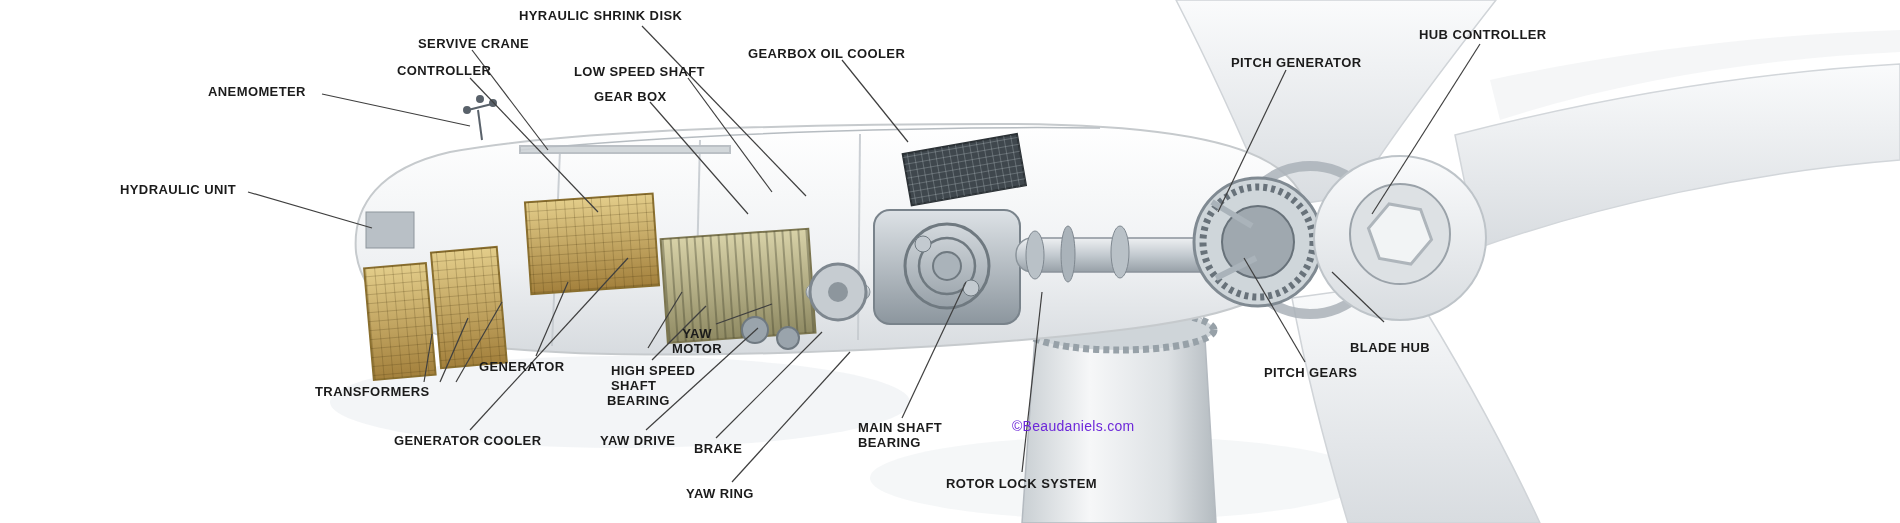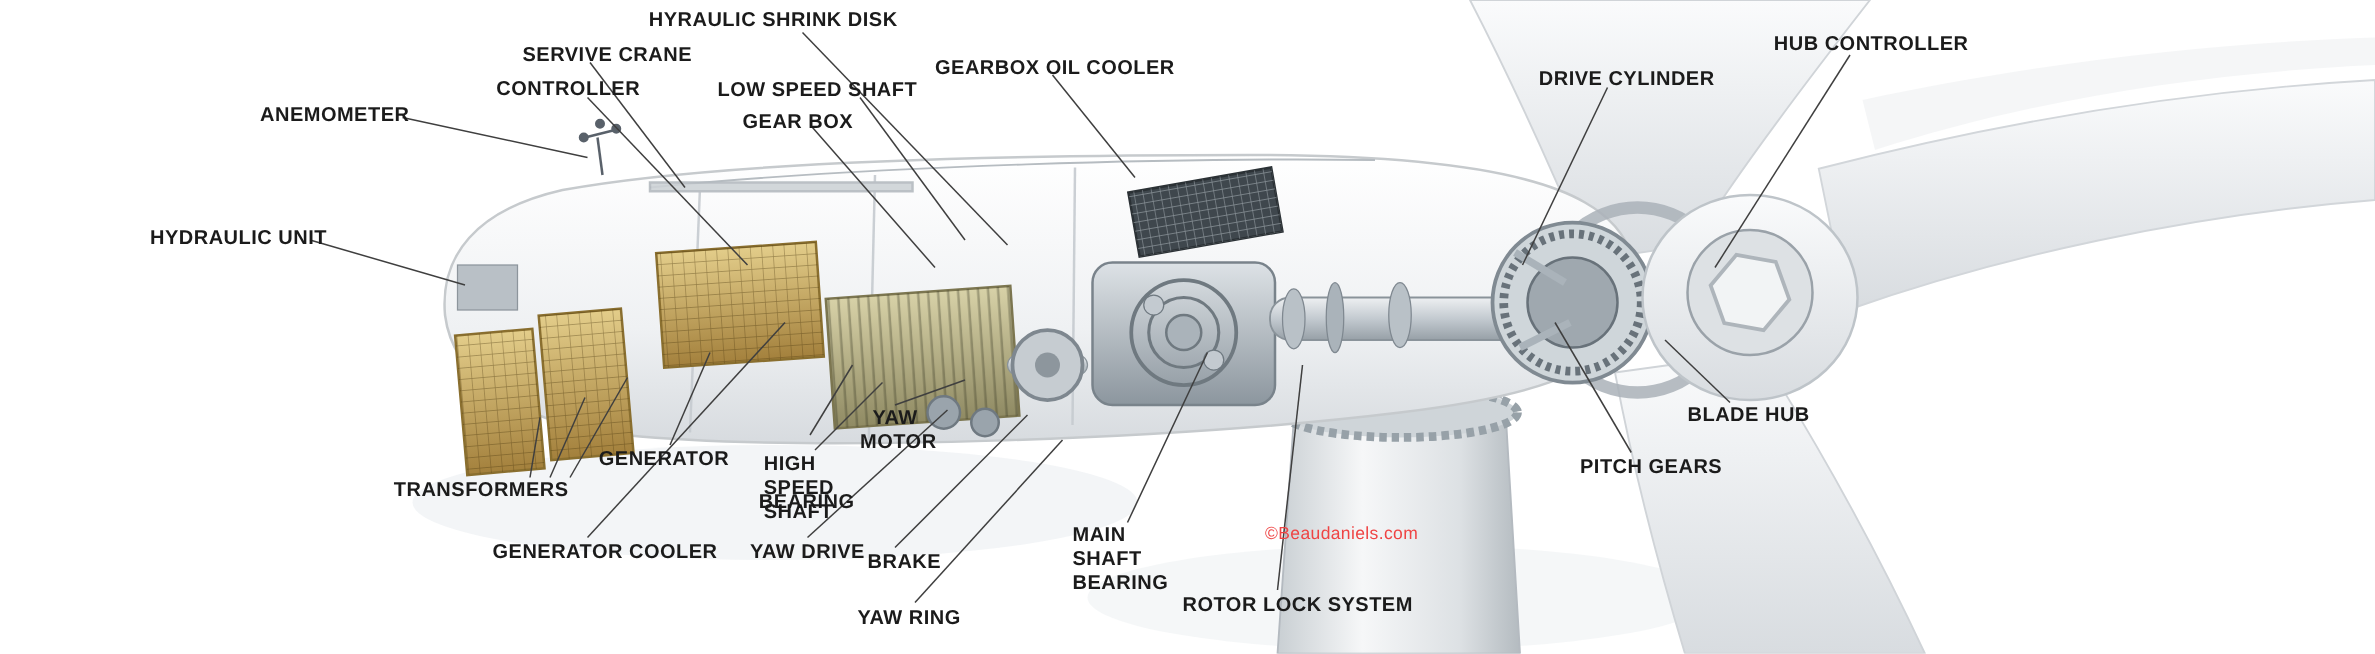--- a/index.html
+++ b/index.html
@@ -2,26 +2,26 @@
 <html><head>
 <meta charset="utf-8">
 <style>
   html,body{margin:0;padding:0;background:#ffffff;}
   .stage{
     position:relative;width:1900px;height:523px;background:#ffffff;
     overflow:hidden;font-family:"Liberation Sans",sans-serif;
   }
   svg.illustration{position:absolute;left:0;top:0;width:1900px;height:523px;}
   .lbl{
-    position:absolute;font-size:16px;font-weight:bold;color:#1b1b1b;
+    position:absolute;font-size:13px;font-weight:bold;color:#1b1b1b;
     letter-spacing:.4px;line-height:1.18;white-space:nowrap;z-index:5;
   }
   .lbl.wrap{white-space:normal;}
   .watermark{
-    position:absolute;font-size:14px;font-weight:normal;color:#ef4444;
+    position:absolute;font-size:14px;font-weight:normal;color:#6d28d9;
     letter-spacing:.3px;z-index:4;
   }
 </style>
 </head>
 <body>
 
 <div class="stage">
 
   <svg class="illustration" viewBox="0 0 1900 523" xmlns="http://www.w3.org/2000/svg">
     <defs>
@@ -212,28 +212,28 @@
   </svg>
 
   <div class="lbl" style="left:208px;top:84px;">ANEMOMETER</div>
   <div class="lbl" style="left:120px;top:182px;">HYDRAULIC UNIT</div>
   <div class="lbl" style="left:406px;top:36px;margin-left:12px;">SERVIVE CRANE</div>
   <div class="lbl" style="left:397px;top:63px;text-align:right;">CONTROLLER</div>
   <div class="lbl" style="left:519px;top:8px;">HYRAULIC SHRINK DISK</div>
   <div class="lbl" style="left:574px;top:64px;">LOW SPEED SHAFT</div>
   <div class="lbl" style="left:594px;top:89px;">GEAR BOX</div>
   <div class="lbl" style="left:748px;top:46px;">GEARBOX OIL COOLER</div>
-  <div class="lbl" style="left:1231px;top:55px;">DRIVE CYLINDER</div>
+  <div class="lbl" style="left:1231px;top:55px;">PITCH GENERATOR</div>
   <div class="lbl" style="left:1419px;top:27px;">HUB CONTROLLER</div>
-  <div class="lbl" style="left:1350px;top:324px;">BLADE HUB</div>
+  <div class="lbl" style="left:1350px;top:340px;">BLADE HUB</div>
   <div class="lbl" style="left:1264px;top:365px;">PITCH GEARS</div>
   <div class="lbl" style="left:315px;top:384px;">TRANSFORMERS</div>
   <div class="lbl" style="left:479px;top:359px;">GENERATOR</div>
   <div class="lbl" style="left:607px;top:351px;margin-top:42px;">BEARING</div>
-  <div class="lbl wrap" style="left:688px;top:326px;width:56px;text-align:center;">YAW MOTOR</div>
+  <div class="lbl wrap" style="left:669px;top:326px;width:56px;text-align:center;">YAW MOTOR</div>
   <div class="lbl wrap" style="left:611px;top:363px;width:90px;">HIGH SPEED SHAFT</div>
   <div class="lbl" style="left:394px;top:433px;">GENERATOR COOLER</div>
   <div class="lbl" style="left:600px;top:433px;">YAW DRIVE</div>
   <div class="lbl" style="left:694px;top:441px;">BRAKE</div>
   <div class="lbl" style="left:686px;top:486px;">YAW RING</div>
   <div class="lbl wrap" style="left:858px;top:420px;width:92px;">MAIN SHAFT BEARING</div>
   <div class="lbl" style="left:946px;top:476px;">ROTOR LOCK SYSTEM</div>
 
   <div class="watermark" style="left:1012px;top:418px;">©Beaudaniels.com</div>
 

